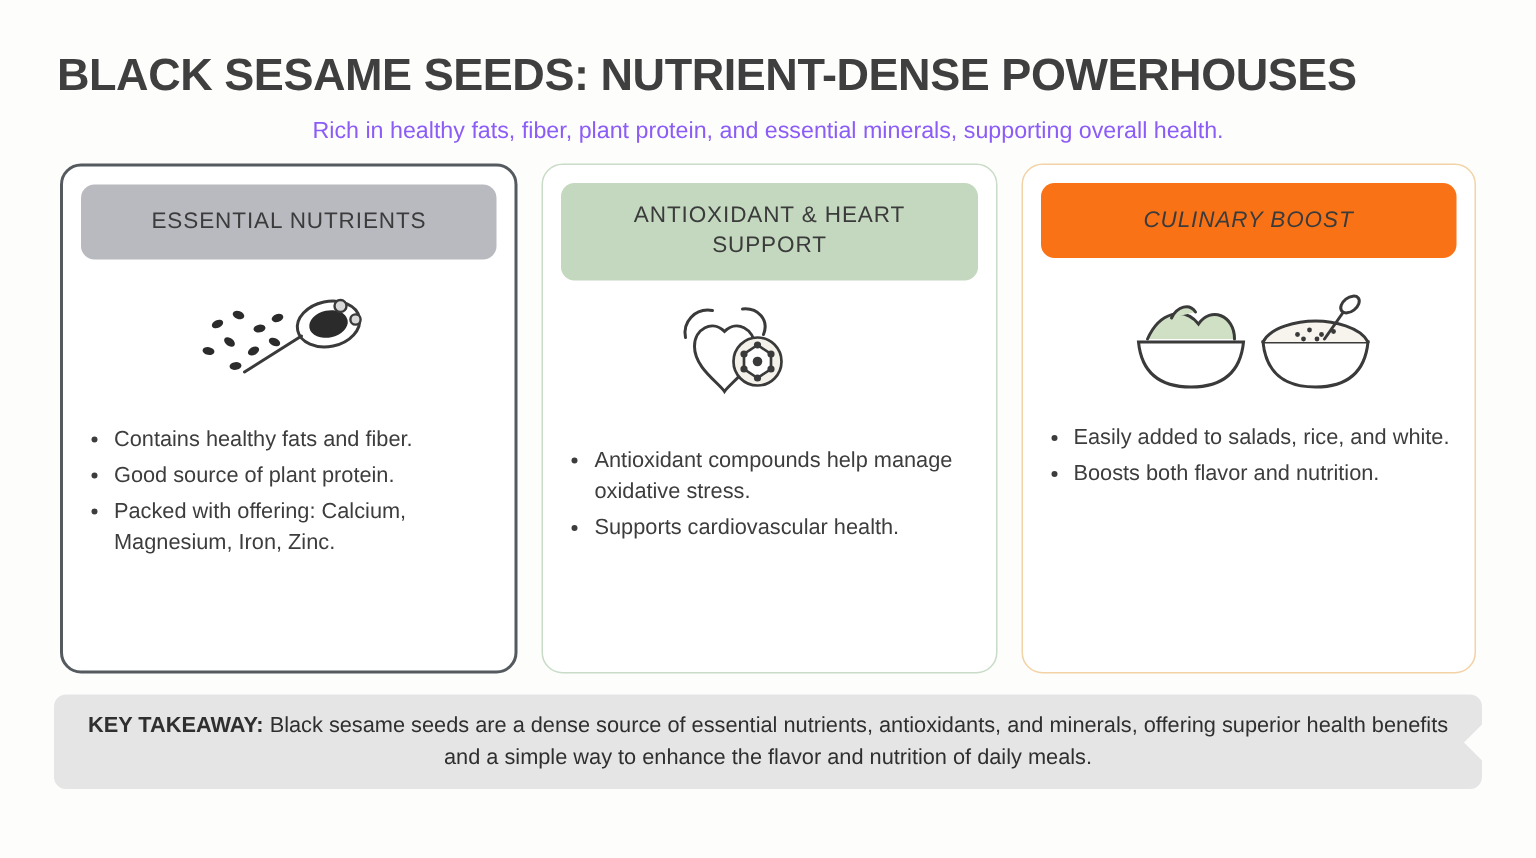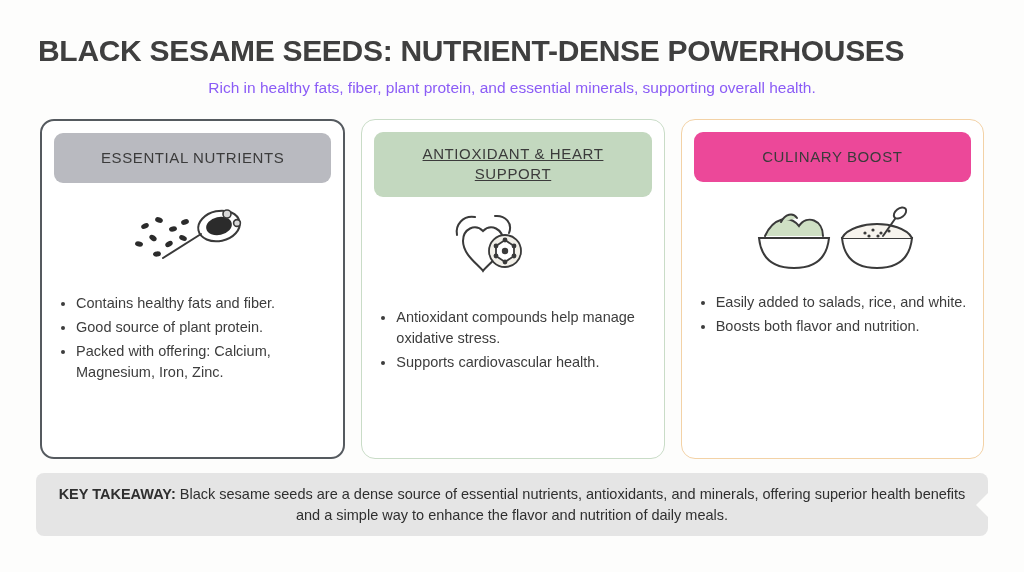--- a/index.html
+++ b/index.html
@@ -34,21 +34,21 @@
   .subtitle {
     font-size: 15.5px;
     color: #8b5cf6;
     text-align: center;
     margin: 12px 0 0 0;
     font-weight: normal;
   }
   .cards {
     display: flex;
     gap: 16px;
-    margin-top: 22px;
+    margin-top: 12px;
     align-items: flex-start;
     padding: 0 4px;
   }
   .card {
     flex: 1 1 0;
     border-radius: 14px;
     border: 1.5px solid #ddd;
     background: #ffffff;
     min-height: 340px;
     box-sizing: border-box;
@@ -70,22 +70,22 @@
     color: #3b3b3b;
     padding: 12px 8px;
     line-height: 1.35;
     min-height: 26px;
     display: flex;
     align-items: center;
     justify-content: center;
   }
   .c0 .card-head { background: #b9bac0; }
   .c1 .card-head { background: #f6eddc; }
-  .c2 .card-head { background: #c3d8bf; text-decoration: underline; }
-  .c3 .card-head { background: #ec4899; }
+  .c2 .card-head { background: #c3d8bf; }
+  .c3 .card-head { background: #f97316; font-style: italic; }
 
   .icon-wrap {
     height: 100px;
     display: flex;
     align-items: center;
     justify-content: center;
     margin-top: 6px;
   }
   .card ul {
     margin: 4px 0 0 0;

